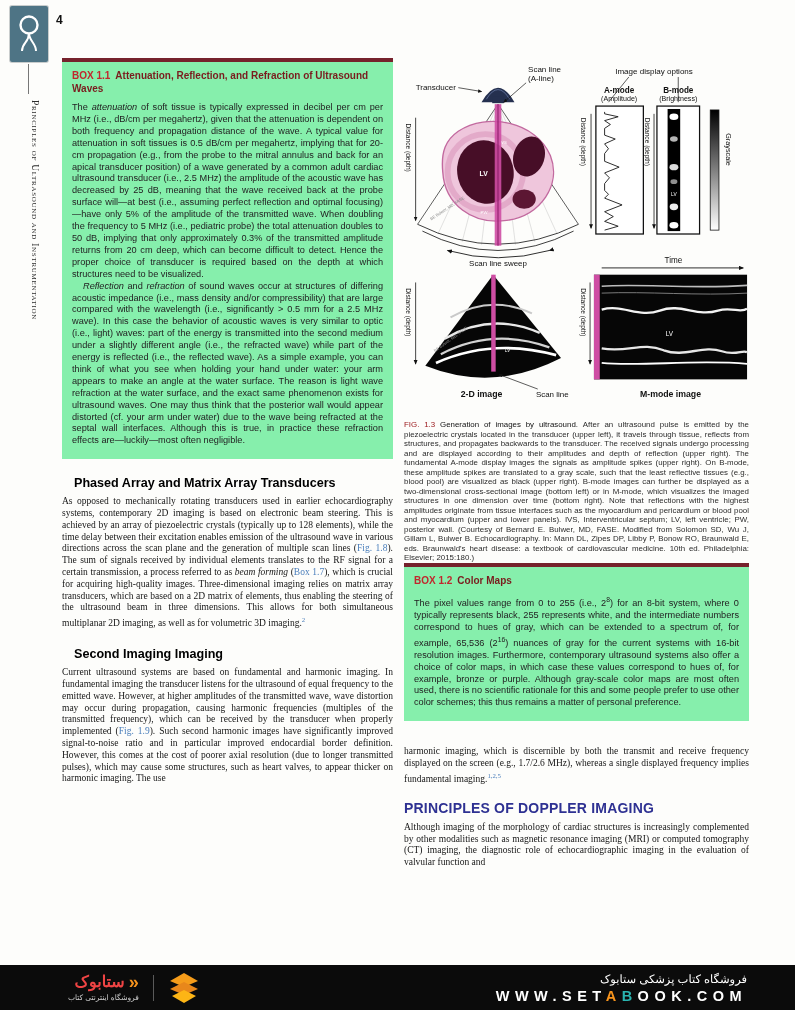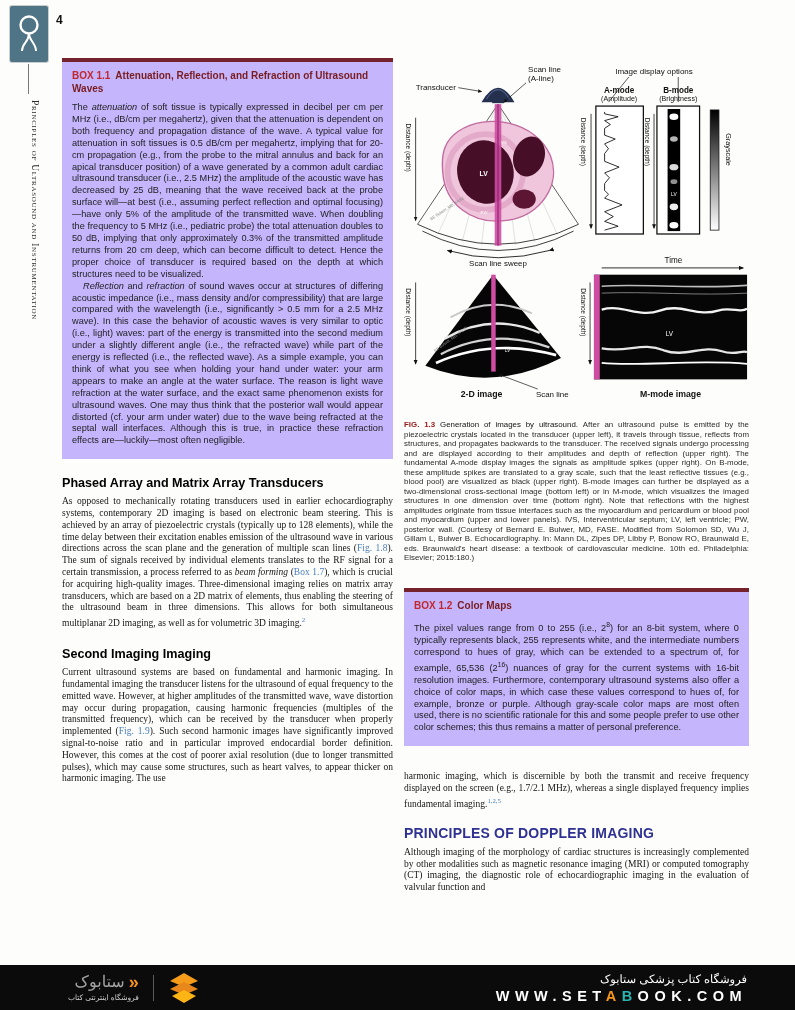--- a/index.html
+++ b/index.html
@@ -8,47 +8,47 @@
   .page{position:relative;width:795px;height:1010px;margin:0 auto;background:#fdfdfb;overflow:hidden}
   
   .logo{position:absolute;left:10px;top:6px;width:38px;height:56px;background:#4e7485;border-radius:2px;display:flex;align-items:center;justify-content:center;box-shadow:0 0 0 1px #c9cdcd}
   .page-number{position:absolute;left:56px;top:13px;font-weight:bold;font-size:12px;color:#111}
   .sidebar-rule{position:absolute;left:28px;top:64px;width:1px;height:30px;background:#777}
   .sidebar-text{position:absolute;left:30px;top:100px;height:420px;writing-mode:vertical-rl;font-variant:small-caps;font-family:"Liberation Serif",serif;font-size:9.5px;letter-spacing:.7px;color:#2b2b2b;white-space:nowrap}
   
   .col-left{position:absolute;left:62px;top:58px;width:331px}
   .col-right{position:absolute;left:404px;top:58px;width:345px}
   
-  .box{background:#c4b5fd;border-top:4px solid #76222c}
+  .box{background:#86efac;border-top:4px solid #76222c}
   .box-head{padding:8px 10px 4px;font-size:10px;line-height:12.5px}
   .box-label{color:#c1272d;font-weight:bold;margin-right:5px}
   .box-title{color:#7a1c1e;font-weight:bold}
   .box-body{padding:3px 10px 12px;font-size:9.2px;line-height:11.9px;text-align:justify;color:#222}
   .box-body p+p{text-indent:11px}
   
-  h2.section{font-size:12.6px;font-weight:bold;color:#000;margin:17px 0 6px}
+  h2.section{font-size:12.6px;font-weight:bold;color:#000;margin:17px 12px 6px}
   .body-text{font-family:"Liberation Serif",serif;font-size:9.5px;line-height:11.8px;text-align:justify;color:#151515}
   .ref{color:#4a7ebb}
   sup.ref{font-size:6.8px;vertical-align:super;color:#4a7ebb}
   sup.plain{font-size:6.8px;vertical-align:super}
   em{font-style:italic}
   
   .fig-caption{margin-top:6px;font-size:7.9px;line-height:9.5px;text-align:justify;color:#2b2b2b}
-  .cap-label{font-weight:bold;color:#9c1c20}
+  .cap-label{font-weight:normal;color:#9c1c20}
   .cap-title{font-weight:normal;color:#111}
-  .box2-wrap{margin-top:25px}
+  .box2-wrap{}
   .rc-text{margin-top:25px}
   .doppler-h{margin-top:14px;font-size:14px;font-weight:bold;color:#2e3192;letter-spacing:.2px}
   .doppler-p{margin-top:6px}
   
   footer{position:absolute;left:0;bottom:0;width:100%;height:45px;background:#0b0b0b;display:flex;align-items:center;padding:0 48px 0 68px;z-index:9}
   .f-left{display:flex;flex-direction:column;align-items:flex-end}
   .f-brand-row{display:flex;align-items:center;direction:rtl}
   .f-chev{color:#f7941d;font-weight:bold;font-size:18px;margin-left:4px;line-height:1}
-  .f-brand{color:#a3a3a3;font-weight:normal;font-size:16px;line-height:1.1}
+  .f-brand{color:#ef4444;font-weight:bold;font-size:16px;line-height:1.1}
   .f-brand-sub{color:#cfcfcf;font-size:7.5px;letter-spacing:1.5px;direction:rtl;margin-top:2px}
   .f-div{width:1px;height:26px;background:#5a5a5a;margin:0 14px}
   .f-right{margin-left:auto;text-align:right;display:flex;flex-direction:column;align-items:flex-end}
   .f-tagline{color:#fff;font-size:11.5px;direction:rtl;margin-bottom:2px}
   .f-url{color:#fff;font-weight:bold;font-size:14.5px;letter-spacing:5.5px}
   .f-url .o{color:#f7941d}
   .f-url .t{color:#2ab5b0}
   svg text{font-family:"Liberation Sans",sans-serif}
 </style>
 </head>
@@ -214,21 +214,21 @@
 
     <div class="box box2-wrap">
       <div class="box-head">
         <span class="box-label">BOX 1.2</span><span class="box-title">Color Maps</span>
       </div>
       <div class="box-body">
         <p><span>The pixel values range from 0 to 255 (i.e., 2</span><sup class="plain">8</sup><span>) for an 8-bit system, where 0 typically represents black, 255 represents white, and the intermediate numbers correspond to hues of gray, which can be extended to a spectrum of, for example, 65,536 (2</span><sup class="plain">16</sup><span>) nuances of gray for the current systems with 16-bit resolution images. Furthermore, contemporary ultrasound systems also offer a choice of color maps, in which case these values correspond to hues of, for example, bronze or purple. Although gray-scale color maps are most often used, there is no scientific rationale for this and some people prefer to use other color schemes; this thus remains a matter of personal preference.</span></p>
       </div>
     </div>
 
-    <p class="body-text rc-text"><span>harmonic imaging, which is discernible by both the transmit and receive frequency displayed on the screen (e.g., 1.7/2.1 MHz), whereas a single displayed frequency implies fundamental imaging.</span><sup class="ref">1,2,5</sup></p>
+    <p class="body-text rc-text"><span>harmonic imaging, which is discernible by both the transmit and receive frequency displayed on the screen (e.g., 1.7/2.6 MHz), whereas a single displayed frequency implies fundamental imaging.</span><sup class="ref">1,2,5</sup></p>
 
     <h2 class="doppler-h">PRINCIPLES OF DOPPLER IMAGING</h2>
     <p class="body-text doppler-p">Although imaging of the morphology of cardiac structures is increasingly complemented by other modalities such as magnetic resonance imaging (MRI) or computed tomography (CT) imaging, the diagnostic role of echocardiographic imaging in the evaluation of valvular function and</p>
   </div>
 
   <footer>
     <div class="f-left">
       <div class="f-brand-row">
         <span class="f-chev">«</span>
         <span class="f-brand">ستابوک</span>

